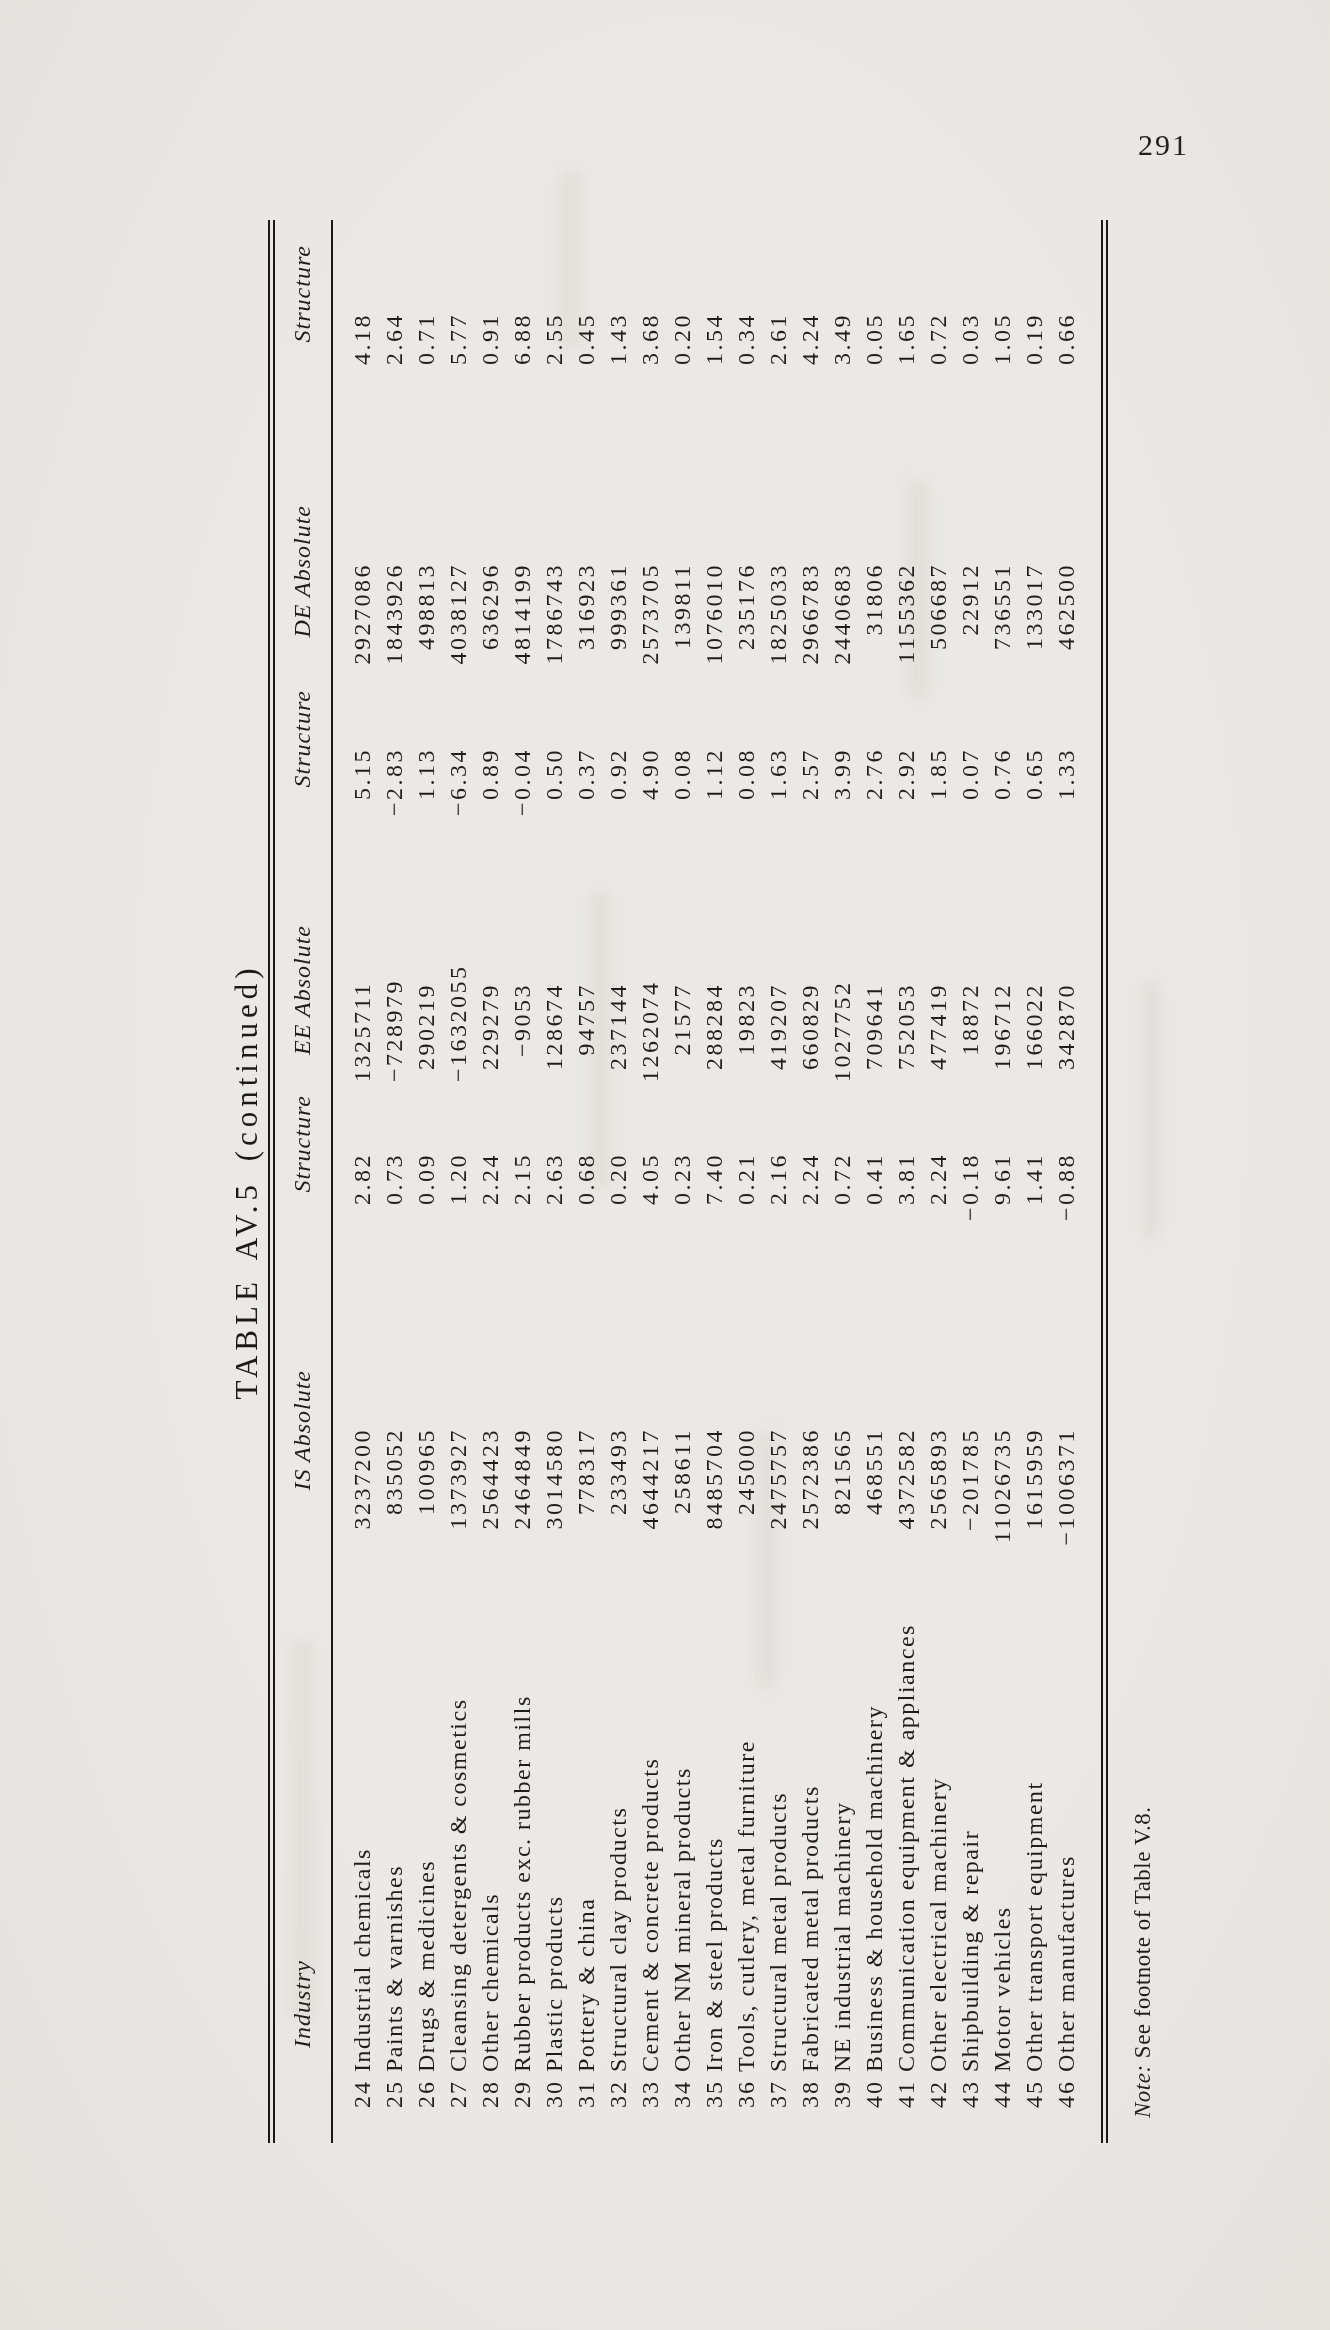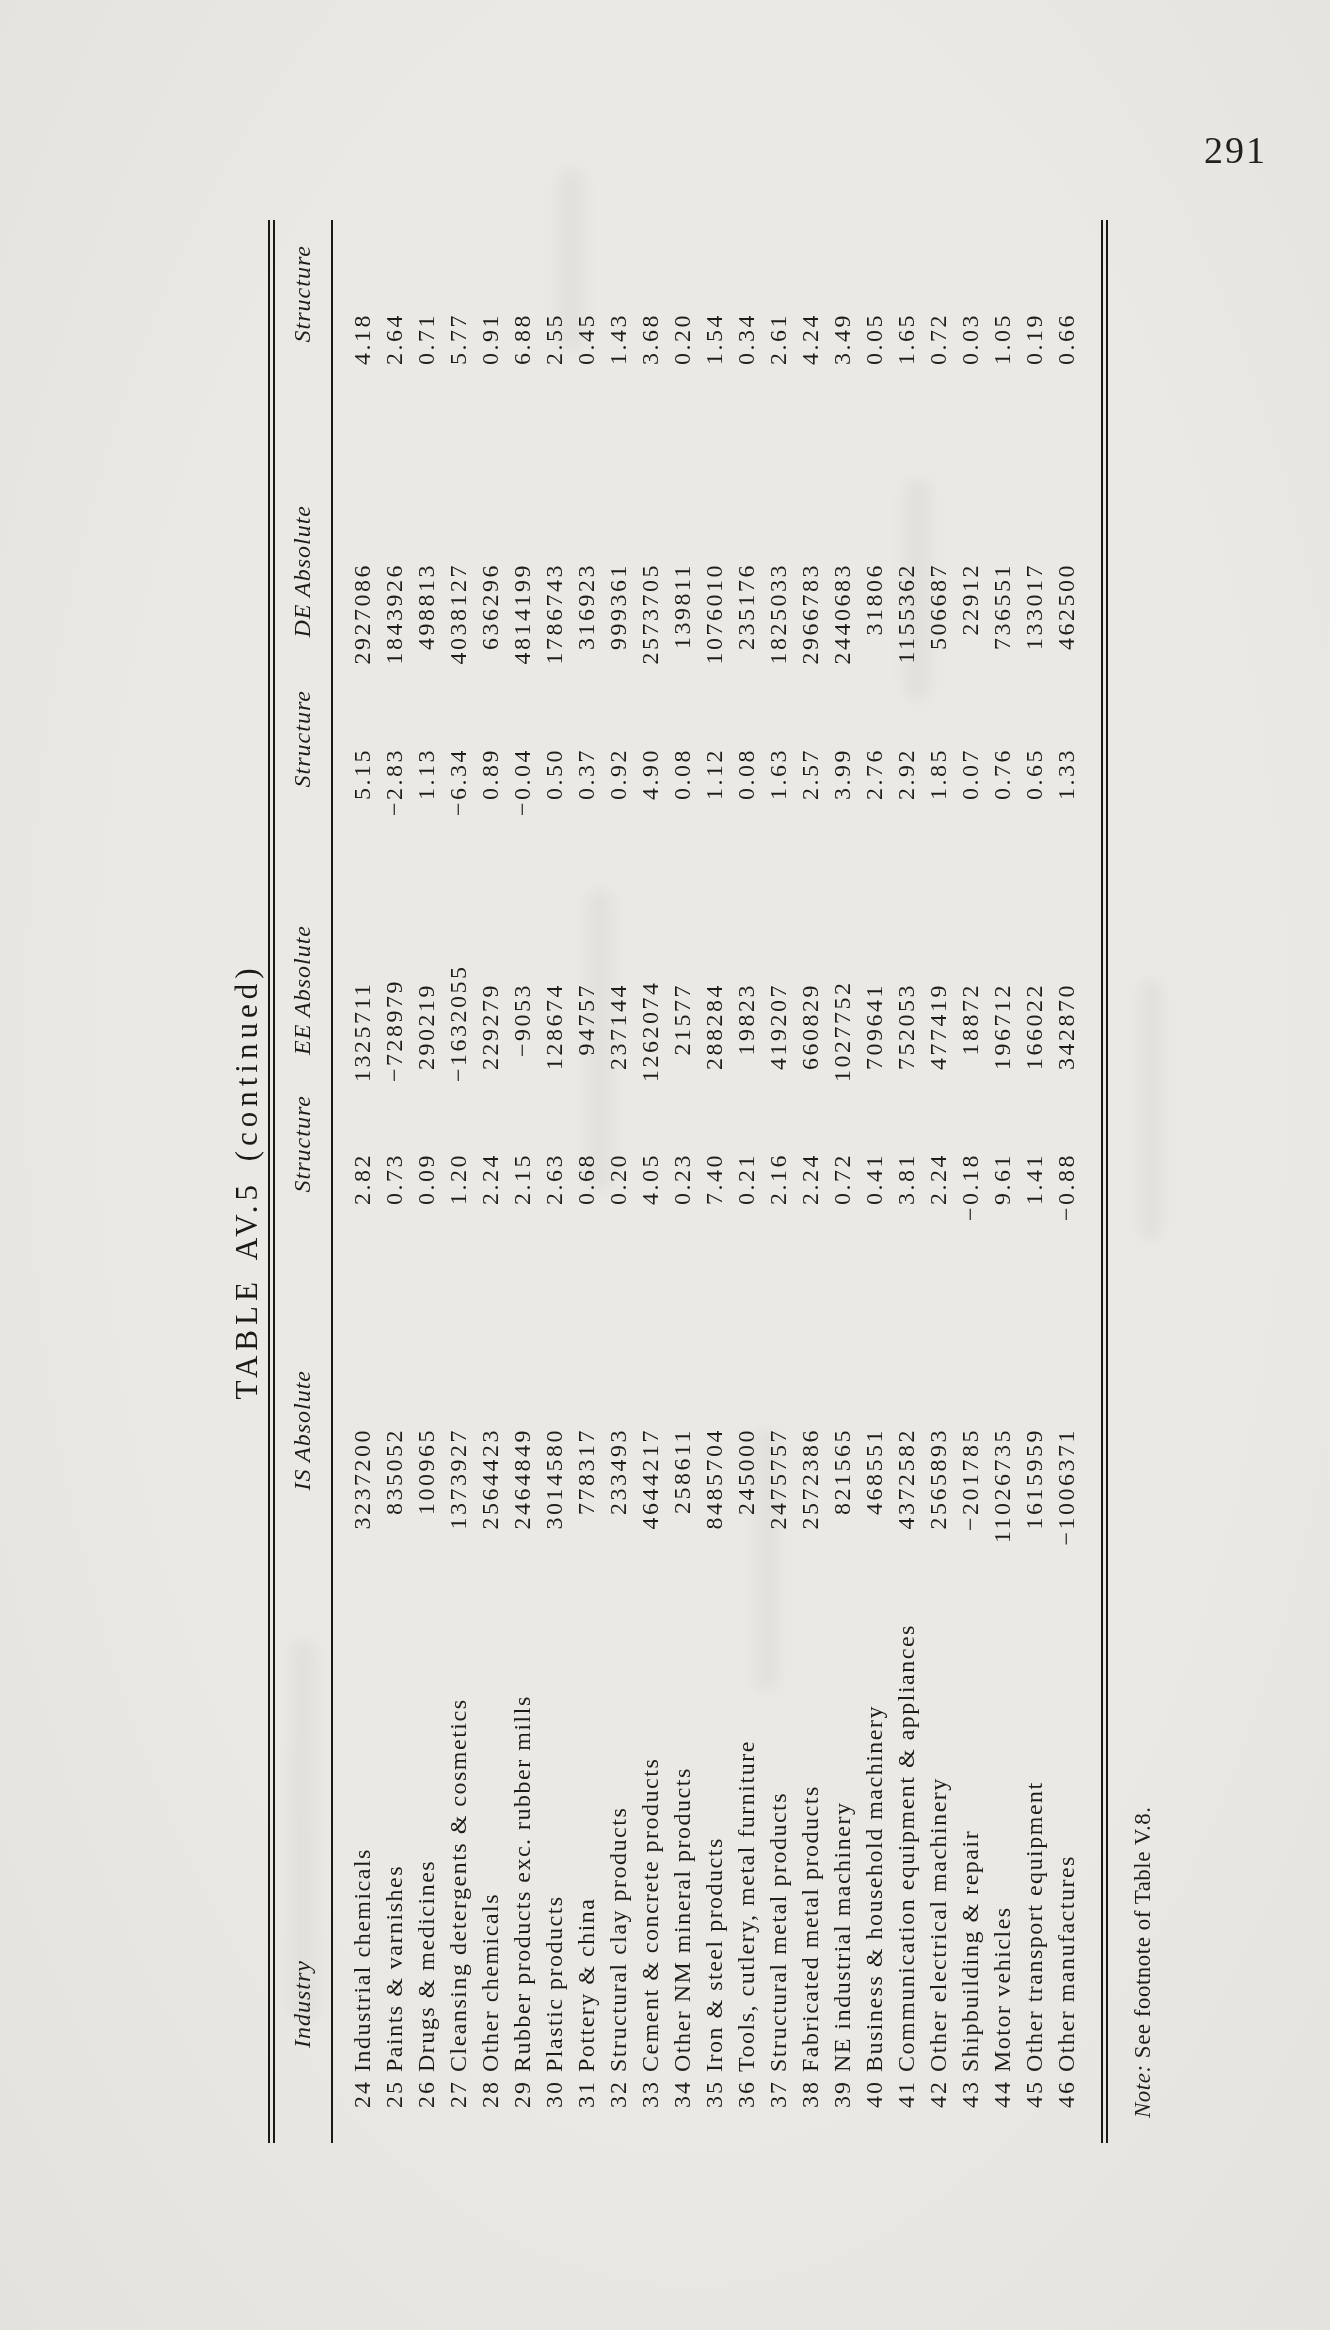--- a/index.html
+++ b/index.html
@@ -3,22 +3,22 @@
 <meta charset="utf-8">
 <style>
   html,body{margin:0;padding:0;}
   body{
     width:1330px;height:2330px;position:relative;overflow:hidden;
     background:radial-gradient(ellipse at 52% 45%, #ebe9e5 55%, #e4e2dd 100%);
     font-family:"Liberation Serif","DejaVu Serif",serif;
     color:#1f1d1a;
   }
   .page-number{
-    position:absolute;left:1204px;top:128px;
-    font-size:38px;letter-spacing:2px;color:#23211e;text-align:center;
+    position:absolute;left:1138px;top:128px;
+    font-size:30px;letter-spacing:2px;color:#23211e;text-align:center;
   }
   
   .rot{
     position:absolute;left:228px;top:2143px;
     width:1923px;height:895px;
     transform-origin:0 0;
     transform:rotate(-90deg);
   }
   .t-title{
     height:40px;line-height:38px;text-align:center;

